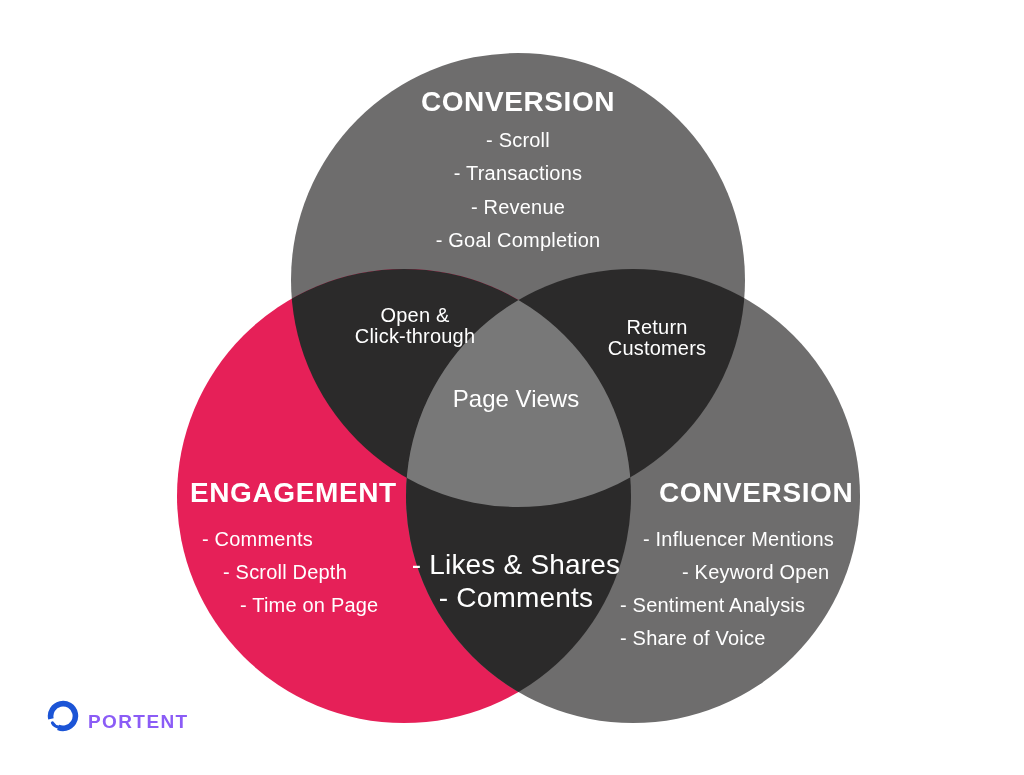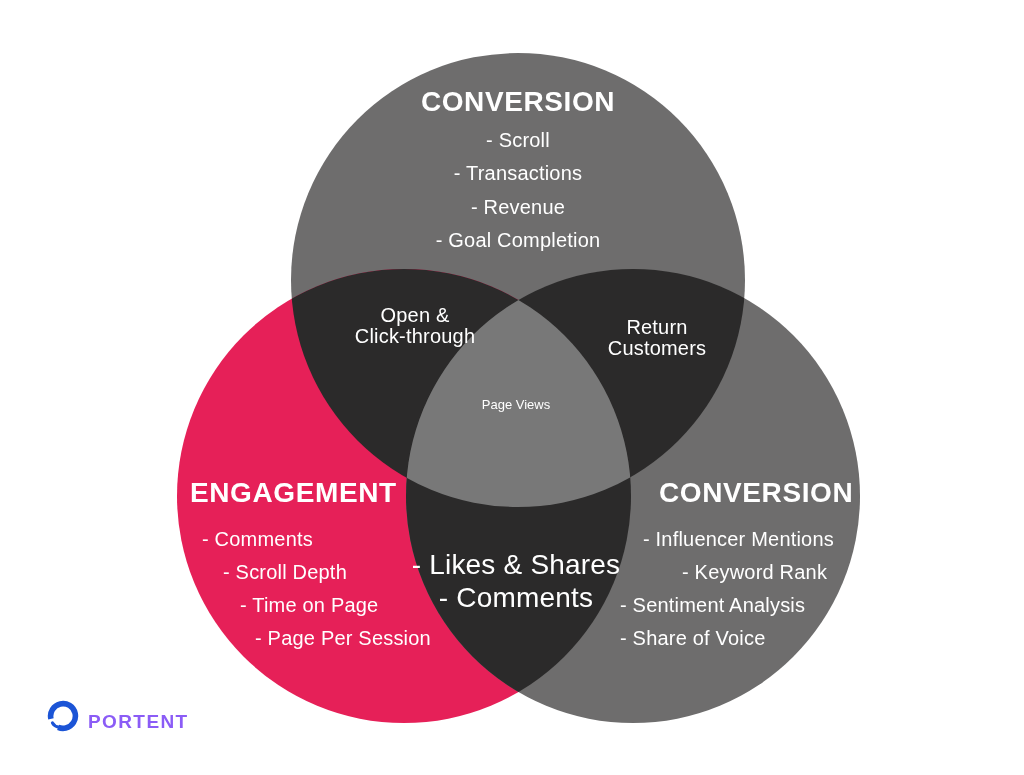--- a/index.html
+++ b/index.html
@@ -27,21 +27,21 @@
   .item-list{font-size:20px;line-height:33.4px;letter-spacing:0.2px;}
   .item-line{font-size:20px;letter-spacing:0.2px;line-height:24px;}
   .overlap-label{font-size:20px;line-height:21px;letter-spacing:0.2px;}
   .er-list{font-size:28px;line-height:33px;letter-spacing:0.2px;}
 
   
   .conversion-title{left:518px;top:86px;}
   .conversion-list{left:518px;top:124px;}
   .ce-overlap{left:379px;top:305px;margin-left:36px;}
   .cr-overlap{left:657px;top:317px;}
-  .center-label{left:516px;top:397px;font-size:13px;text-align:center;}
+  .center-label{left:516px;top:385px;font-size:24px;text-align:center;}
   .engagement-title{left:190px;top:477px;}
   .eng-item-0{left:202px;top:527px;}
   .eng-item-1{left:223px;top:560px;text-align:center;}
   .eng-item-2{left:240px;top:593px;}
   .eng-item-3{left:255px;top:626px;}
   .er-overlap{left:516px;top:548px;}
   .reputation-title{left:659px;top:477px;}
   .rep-item-0{left:643px;top:527px;}
   .rep-item-1{left:682px;top:560px;}
   .rep-item-2{left:620px;top:593px;}
@@ -111,30 +111,29 @@
     <div>Return</div>
     <div>Customers</div>
   </div>
 
   <div class="txt centered center-label">Page Views</div>
 
   <div class="txt circle-title engagement-title">ENGAGEMENT</div>
   <div class="txt item-line eng-item-0">- Comments</div>
   <div class="txt item-line eng-item-1">- Scroll Depth</div>
   <div class="txt item-line eng-item-2">- Time on Page</div>
-  <div class="txt item-line eng-item-3">- Page Per Session</div>
 
   <div class="txt er-list centered er-overlap">
     <div>- Likes &amp; Shares</div>
     <div>- Comments</div>
   </div>
 
   <div class="txt circle-title reputation-title">CONVERSION</div>
   <div class="txt item-line rep-item-0">- Influencer Mentions</div>
-  <div class="txt item-line rep-item-1">- Keyword Rank</div>
+  <div class="txt item-line rep-item-1">- Keyword Open</div>
   <div class="txt item-line rep-item-3">- Share of Voice</div>
   <div class="txt item-line rep-item-2">- Sentiment Analysis</div>
 
   <div class="logo">
     <svg width="32" height="32" viewBox="0 0 32 32" aria-hidden="true">
       <circle cx="16" cy="16" r="12.4" fill="none" stroke-width="5.6" pathLength="100" stroke-dasharray="85 15" transform="rotate(167 16 16)" stroke="#1b54d6"></circle>
       <path d="M5.5 23 Q 7.6 26.6 11.6 27.1" fill="none" stroke-width="3.2" stroke-linecap="round" stroke="#1b54d6"></path>
     </svg>
     <span class="logo-text" style="color: #8b5cf6; margin-top: 12px;">PORTENT</span>
   </div>

